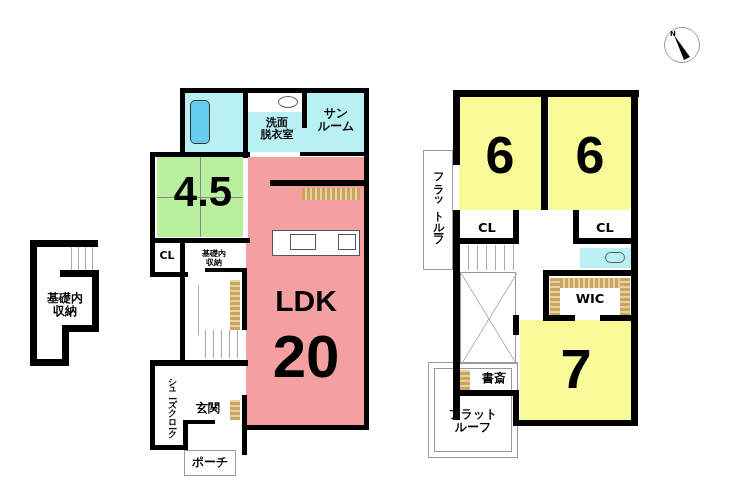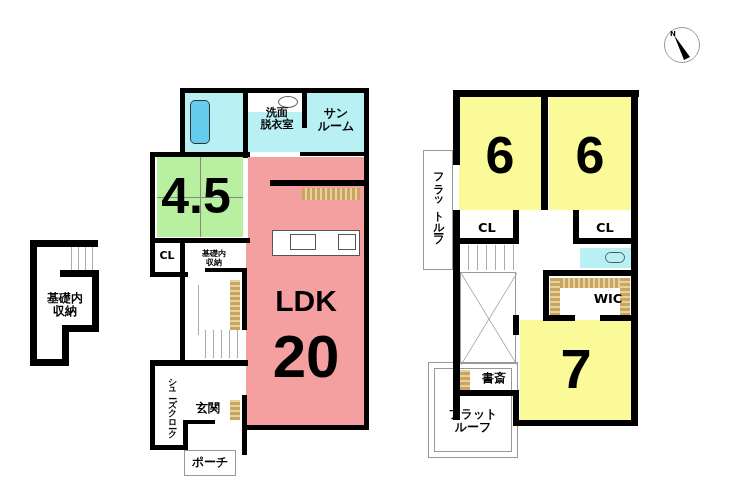--- a/index.html
+++ b/index.html
@@ -39,38 +39,38 @@
   </div>
 </div>
 
 <div>
 
   <div class="abs" style="left:185px;top:92px;width:60px;height:60px;background:#b8f0f4;"></div>
   <div class="abs" style="left:190px;top:100px;width:20px;height:44px;background:#66ccee;border:1px solid #333;border-radius:5px;"></div>
 
   <div class="abs" style="left:248px;top:112px;width:58px;height:40px;background:#b8f0f4;"></div>
   <div class="abs" style="left:278px;top:96px;width:20px;height:12px;border:1px solid #555;border-radius:50%;"></div>
-  <div class="room-label" style="left:252px;top:107px;width:50px;font-size:11px;">
+  <div class="room-label" style="left:252px;top:117px;width:50px;font-size:11px;">
     <div>洗面</div>
     <div>脱衣室</div>
   </div>
 
   <div class="abs" style="left:306px;top:92px;width:58px;height:60px;background:#b8f0f4;"></div>
   <div class="room-label" style="left:308px;top:107px;width:56px;font-size:12px;">
     <div>サン</div>
     <div>ルーム</div>
   </div>
 
   <div class="abs" style="left:308px;top:157px;width:56px;height:22px;background:#b8f0f4;"></div>
   <div class="abs" style="left:334px;top:162px;width:20px;height:11px;border:1px solid #555;border-radius:6px;"></div>
 
   <div class="abs" style="left:157px;top:157px;width:86px;height:80px;background:#b8f0a0;"></div>
   <div class="abs" style="left:200px;top:157px;width:1px;height:80px;background:#888;"></div>
   <div class="abs" style="left:157px;top:197px;width:86px;height:1px;background:#888;"></div>
-  <div class="room-label big" style="left:156px;top:170px;width:80px;font-size:50px;">4.5</div>
+  <div class="room-label big" style="left:163px;top:170px;width:80px;font-size:42px;">4.5</div>
   <div class="room-label" style="left:155px;top:250px;width:24px;font-size:11px;">CL</div>
 
   <div class="abs" style="left:248px;top:157px;width:116px;height:268px;background:#f4a0a0;"></div>
   <div class="abs" style="left:246px;top:240px;width:4px;height:185px;background:#f4a0a0;"></div>
   <div class="abs shelf" style="left:302px;top:188px;width:58px;height:12px;"></div>
   <div class="abs" style="left:272px;top:230px;width:88px;height:26px;background:#fff;border:1px solid #555;"></div>
   <div class="abs" style="left:290px;top:234px;width:26px;height:16px;border:1px solid #555;"></div>
   <div class="abs" style="left:338px;top:234px;width:18px;height:16px;border:1px solid #555;"></div>
   <div class="room-label big" style="left:256px;top:285px;width:100px;font-size:30px;">LDK</div>
   <div class="room-label big" style="left:256px;top:325px;width:100px;font-size:60px;">20</div>
@@ -136,21 +136,21 @@
     <svg width="56" height="92">
         <line x1="0" y1="0" x2="56" y2="92" stroke="#aaa"></line>
         <line x1="56" y1="0" x2="0" y2="92" stroke="#aaa"></line>
       </svg>
   </div>
 
   <div class="abs" style="left:550px;top:278px;width:80px;height:38px;background:#fff;"></div>
   <div class="abs shelf" style="left:550px;top:278px;width:80px;height:10px;"></div>
   <div class="abs shelfv" style="left:550px;top:278px;width:10px;height:38px;"></div>
   <div class="abs shelfv" style="left:620px;top:278px;width:10px;height:38px;"></div>
-  <div class="room-label" style="left:560px;top:292px;width:60px;font-size:13px;padding-left:18px;">WIC</div>
+  <div class="room-label" style="left:560px;top:292px;width:60px;font-size:13px;">WIC</div>
 
   <div class="abs" style="left:520px;top:320px;width:112px;height:105px;background:#fafa98;"></div>
   <div class="room-label big" style="left:520px;top:340px;width:112px;font-size:56px;">7</div>
 
   <div class="abs shelfv" style="left:460px;top:370px;width:10px;height:20px;"></div>
   <div class="room-label" style="left:472px;top:372px;width:44px;font-size:12px;">書斎</div>
 
   <div class="abs thin" style="left:428px;top:362px;width:90px;height:96px;"></div>
   <div class="abs thin" style="left:434px;top:368px;width:78px;height:84px;"></div>
   <div class="room-label" style="left:434px;top:408px;width:78px;font-size:12px;">

